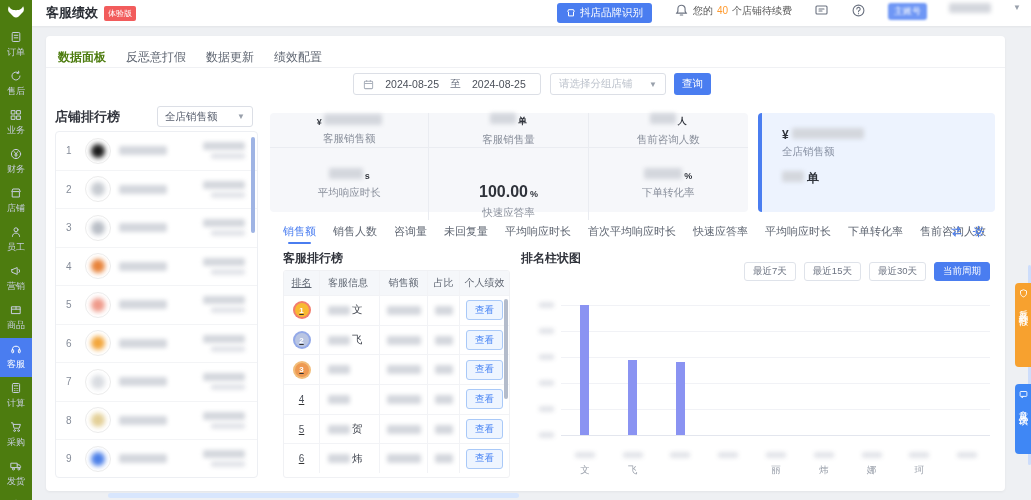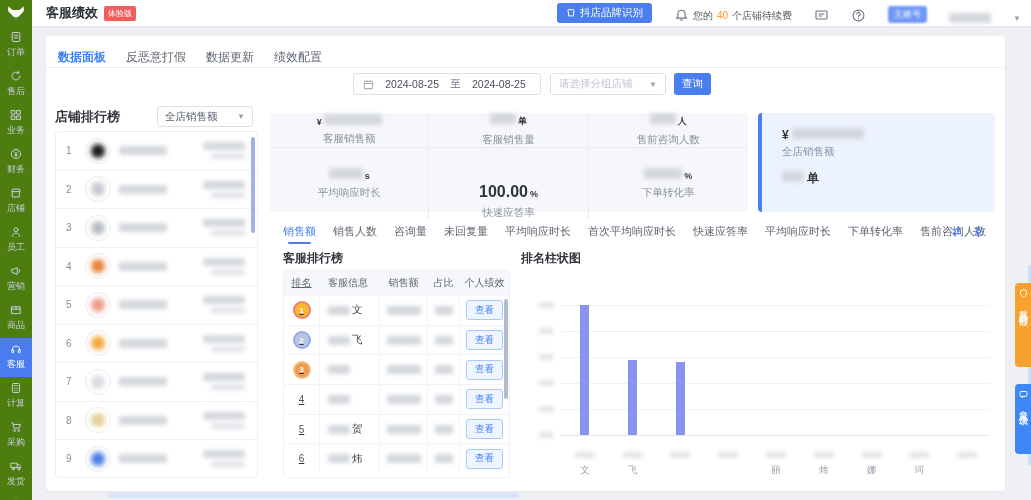--- a/index.html
+++ b/index.html
@@ -15,37 +15,37 @@
   .side-item { width:32px; padding:5px 0 6px; display:flex; flex-direction:column; align-items:center; gap:3px;
                color:#c7cedf; font-size:9px; cursor:pointer; }
   .side-item.active { background:#4a7df0; color:#fff; }
   .si-icon svg { width:12px; height:12px; stroke:currentColor; fill:none; stroke-width:1; stroke-linecap:round; stroke-linejoin:round; }
 
   
   .topbar { position:absolute; left:32px; right:0; top:0; height:26px; background:#fff; display:flex; align-items:center;
             padding:0 10px 0 14px; box-shadow:0 1px 2px rgba(0,0,0,.05); z-index:20; }
   .page-title { font-size:13px; font-weight:bold; color:#2b2f36; }
   .badge-trial { margin-left:6px; background:#f25c5c; color:#fff; font-size:8px; padding:2px 4px; border-radius:2px; }
-  .tb-right { margin-left:auto; display:flex; align-items:flex-end; gap:22px; }
+  .tb-right { margin-left:auto; display:flex; align-items:flex-start; gap:22px; }
   .brand-btn { background:#4a7df0; color:#fff; font-size:10.5px; padding:3px 9px; border-radius:3px; border:none;
                display:flex; align-items:center; gap:4px; cursor:pointer; }
   .brand-btn svg { width:10px; height:10px; stroke:#fff; fill:none; stroke-width:1.2; }
   .notice { font-size:10px; color:#555; display:flex; align-items:center; gap:4px; }
   .notice .cnt { color:#ff9a2e; }
   .ico-btn { width:15px; height:15px; cursor:pointer; }
   .ico-btn svg { width:15px; height:15px; stroke:#6b7280; fill:none; stroke-width:1.1; stroke-linecap:round; }
   .acct-badge { background:#6f97f5; color:#fff; font-size:9px; padding:2px 6px; border-radius:3px; filter:blur(1.2px); }
   .chev { font-size:8px; color:#99a0ab; }
 
   
   .main-card { position:absolute; left:46px; top:36px; width:959px; height:455px; background:#fff; border-radius:4px;
                box-shadow:0 1px 3px rgba(0,0,0,.05); }
   .nav-tabs { position:absolute; left:12px; top:13px; display:flex; gap:20px; font-size:12px; color:#5f6672; }
   .nav-tab { cursor:pointer; }
-  .nav-tab.active { color:#3b82f6; font-weight:bold; }
+  .nav-tab.active { color:#4d7c0f; font-weight:bold; }
   .hdiv { position:absolute; left:0; right:0; top:31px; height:1px; background:#f0f1f4; }
 
   
   .date-range { position:absolute; left:307px; top:37px; width:188px; height:22px; border:1px solid #dcdfe6; border-radius:3px;
                 display:flex; align-items:center; font-size:10.5px; color:#4a4f59; padding:0 9px; gap:6px; background:#fff; }
   .date-range svg { width:11px; height:11px; stroke:#aab0bb; fill:none; stroke-width:1.1; }
   .date-range .dt { flex:1; text-align:center; }
   .date-range .sep { color:#6b7280; }
   .shop-select { position:absolute; left:504px; top:37px; width:116px; height:22px; border:1px solid #dcdfe6; border-radius:3px;
                  display:flex; align-items:center; justify-content:space-between; padding:0 8px; font-size:10.5px; color:#bcc2cc; background:#fff; }
@@ -637,20 +637,26 @@
     <span class="cs-c c3">
           <span class="blur" style="width:18px;height:9px;"></span>
         </span>
     <span class="cs-c c4">
           <button class="view-btn">查看</button>
         </span>
       </div>
     </div>
 
   <div class="rc-title">排名柱状图</div>
+  <div class="period-btns" id="period-btns">
+      <button class="p-btn">最近7天</button>
+      <button class="p-btn">最近15天</button>
+      <button class="p-btn">最近30天</button>
+      <button class="p-btn active">当前周期</button>
+    </div>
   <div class="chart-area" id="chart-area">
       <div class="gridline" style="top: 19px;"></div>
       <span class="ytick blur lt" style="top: 16px;"></span>
       <div class="gridline" style="top: 45px;"></div>
       <span class="ytick blur lt" style="top: 42px;"></span>
       <div class="gridline" style="top: 71px;"></div>
       <span class="ytick blur lt" style="top: 68px;"></span>
       <div class="gridline" style="top: 97px;"></div>
       <span class="ytick blur lt" style="top: 94px;"></span>
       <div class="gridline" style="top: 123px;"></div>

